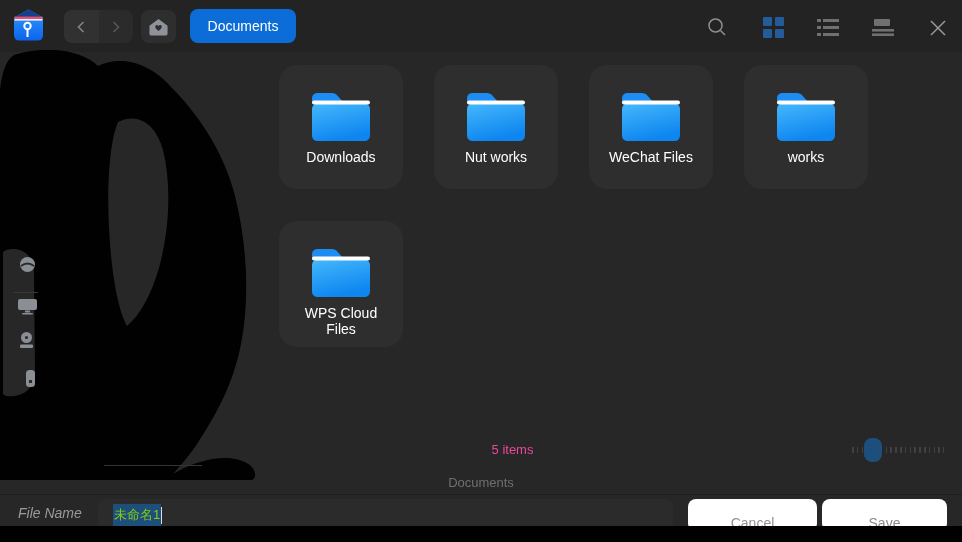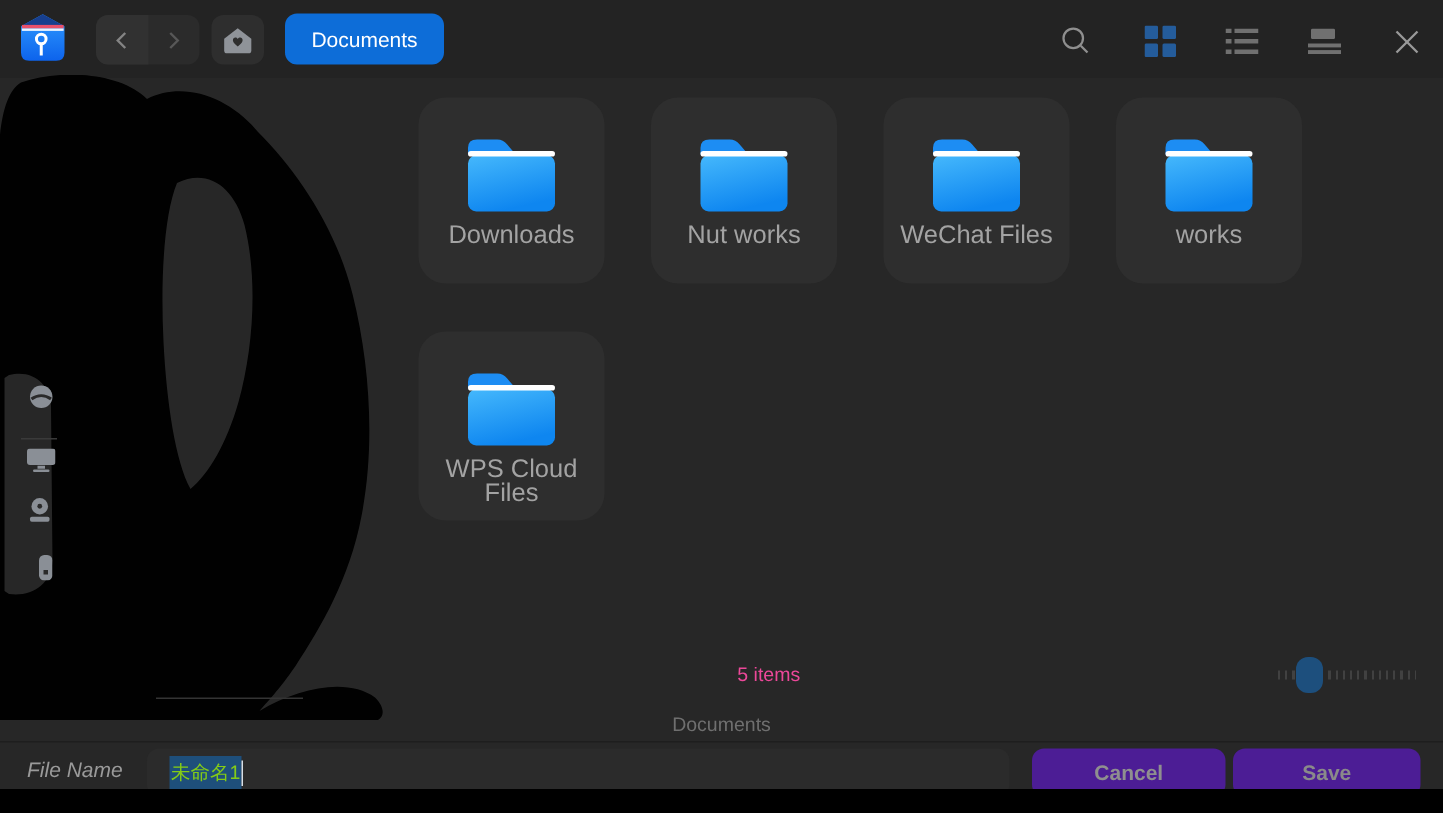--- a/index.html
+++ b/index.html
@@ -18,37 +18,37 @@
   
   .blob-svg{left:0;top:50px;pointer-events:none;}
   .side-icon{pointer-events:auto;cursor:pointer;}
   .side-sep{left:14px;top:292px;width:24px;height:1px;background:#3a3a3a;}
   .side-bottom-line{left:104px;top:465px;width:98px;height:1px;background:#343434;}
   
   .tile{width:124px;border-radius:18px;background:#2e2e2e;display:flex;flex-direction:column;align-items:center;cursor:pointer;}
   .tile-1row{height:124px;}
   .tile-2row{height:126px;}
   .tile .f-icon{margin-top:24px;}
-  .tile-label{margin-top:6px;width:104px;text-align:center;font-size:17px;line-height:16px;color:#a3a3a3;}
+  .tile-label{margin-top:6px;width:104px;text-align:center;font-size:14px;line-height:16px;color:#ffffff;}
   
   .status-text{top:442px;left:460px;width:105px;text-align:center;font-size:13px;color:#ec4899;}
   .path-label{top:475px;left:381px;width:200px;text-align:center;font-size:13px;color:#6f6f6f;}
   .slider{left:852px;top:438px;width:92px;height:24px;cursor:pointer;}
   .slider-ticks{position:absolute;left:0;top:9px;width:92px;height:6px;
     background:repeating-linear-gradient(90deg,#414141 0 1.5px,transparent 1.5px 4.8px);}
   .slider-thumb{position:absolute;left:12px;top:0;width:18px;height:24px;border-radius:8px;background:#1d4f7d;}
   
   .footer-sep{left:0;top:494px;width:962px;height:1px;background:#1e1e1e;}
   .filename-label{left:18px;top:505px;font-size:14px;color:#9a9a9a;font-style:italic;}
   .name-input{left:98px;top:499px;width:575px;height:32px;border-radius:8px;background:#2b2b2b;
               display:flex;align-items:center;padding-left:15px;box-sizing:border-box;cursor:text;}
   .sel-text{background:#1e4f7b;color:#84cc16;font-size:13px;padding:2px 1px;}
   .caret{display:inline-block;width:1px;height:17px;background:#d7dee5;vertical-align:middle;}
-  .dlg-btn{top:499px;height:32px;border-radius:8px;background:#4c1d95;color:#8f8f8f;font-size:14px;
-           display:flex;align-items:center;justify-content:center;cursor:pointer;font-weight:bold;}
+  .dlg-btn{top:499px;height:32px;border-radius:8px;background:#ffffff;color:#8f8f8f;font-size:14px;
+           display:flex;align-items:flex-end;justify-content:center;cursor:pointer;}
   .cancel-btn{left:688px;width:129px;}
   .save-btn{left:822px;width:125px;color:#8a8a8a;}
 </style>
 </head>
 <body>
 
 <svg width="0" height="0" style="position:absolute" aria-hidden="true">
   <defs>
     <linearGradient id="folderGrad" x1="0" y1="0" x2="0.35" y2="1">
       <stop offset="0" stop-color="#45b8fc"></stop>

